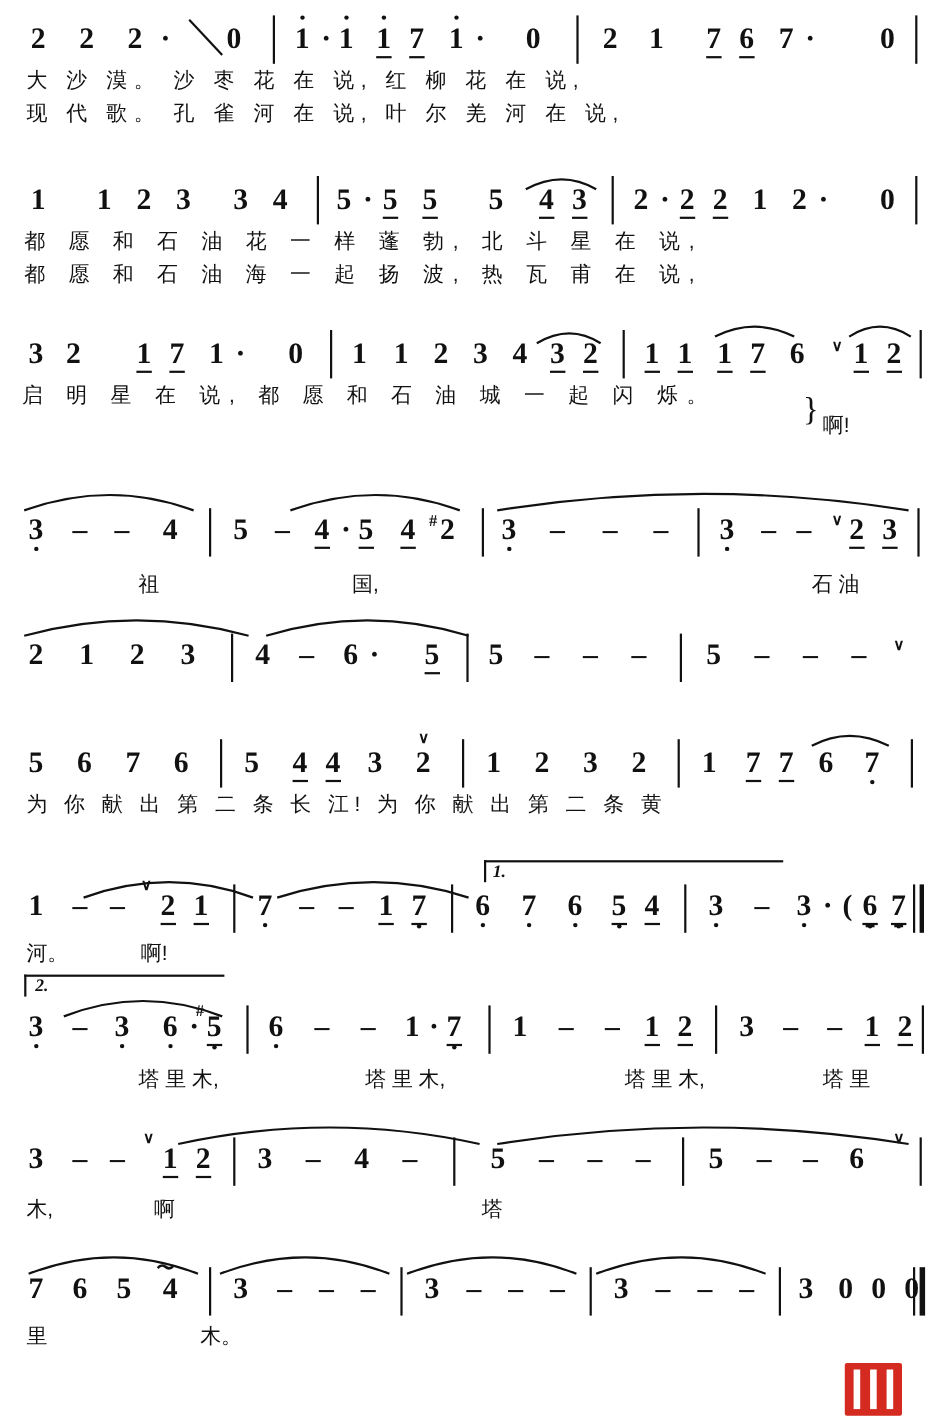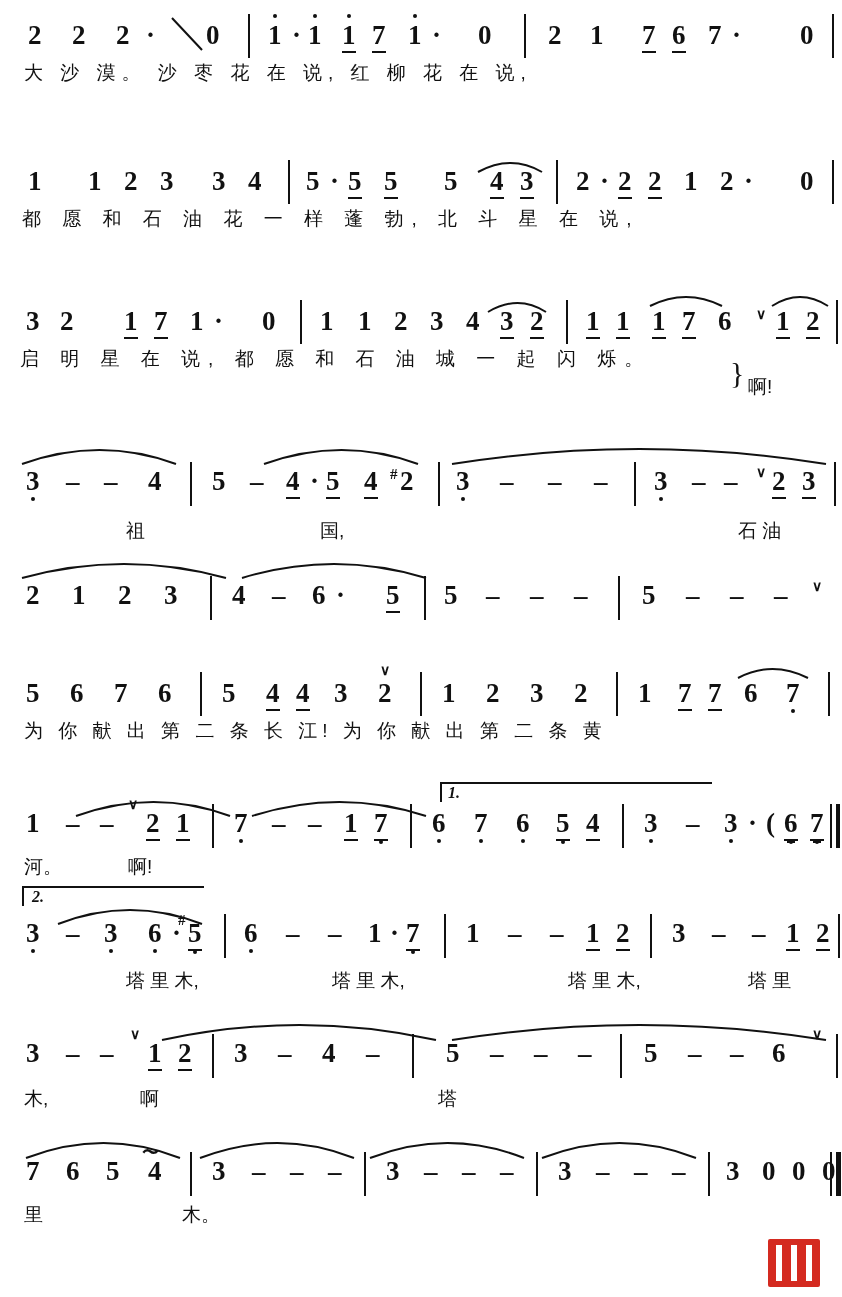--- a/index.html
+++ b/index.html
@@ -151,20 +151,23 @@
     <span class="n under-1" style="left:642px;">7</span>
     <span class="n under-1" style="left:672px;">6</span>
     <span class="n" style="left:708px;">7</span>
     <span class="dotmark" style="left:732px;">·</span>
     <span class="n" style="left:800px;">0</span>
     <span class="bar" style="left:832px;"></span>
   </div>
   <div class="lyricrow">
     <span class="lyr" style="left:24px;letter-spacing:6px;">大 沙 漠。 沙 枣 花 在 说, 红 柳 花 在 说,</span>
   </div>
+  <div class="lyricrow">
+    <span class="lyr" style="left:24px;letter-spacing:6px;">现 代 歌。 孔 雀 河 在 说, 叶 尔 羌 河 在 说,</span>
+  </div>
 </div>
 
 <div class="system" style="position:absolute;left:0;top:160px;width:842px;">
   <div class="numrow">
     <span class="n" style="left:28px;">1</span>
     <span class="n" style="left:88px;">1</span>
     <span class="n" style="left:124px;">2</span>
     <span class="n" style="left:160px;">3</span>
     <span class="n" style="left:212px;">3</span>
     <span class="n" style="left:248px;">4</span>
@@ -185,20 +188,23 @@
     <span class="n under-1" style="left:618px;">2</span>
     <span class="n under-1" style="left:648px;">2</span>
     <span class="n" style="left:684px;">1</span>
     <span class="n" style="left:720px;">2</span>
     <span class="dotmark" style="left:744px;">·</span>
     <span class="n" style="left:800px;">0</span>
     <span class="bar" style="left:832px;"></span>
   </div>
   <div class="lyricrow">
     <span class="lyr" style="left:22px;letter-spacing:8px;">都 愿 和 石 油 花 一 样 蓬 勃, 北 斗 星 在 说,</span>
+  </div>
+  <div class="lyricrow">
+    <span class="lyr" style="left:22px;letter-spacing:8px;">都 愿 和 石 油 海 一 起 扬 波, 热 瓦 甫 在 说,</span>
   </div>
 </div>
 
 <div class="system" style="position:absolute;left:0;top:300px;width:842px;">
   <div class="numrow">
     <span class="n" style="left:26px;">3</span>
     <span class="n" style="left:60px;">2</span>
     <span class="n under-1" style="left:124px;">1</span>
     <span class="n under-1" style="left:154px;">7</span>
     <span class="n" style="left:190px;">1</span>

